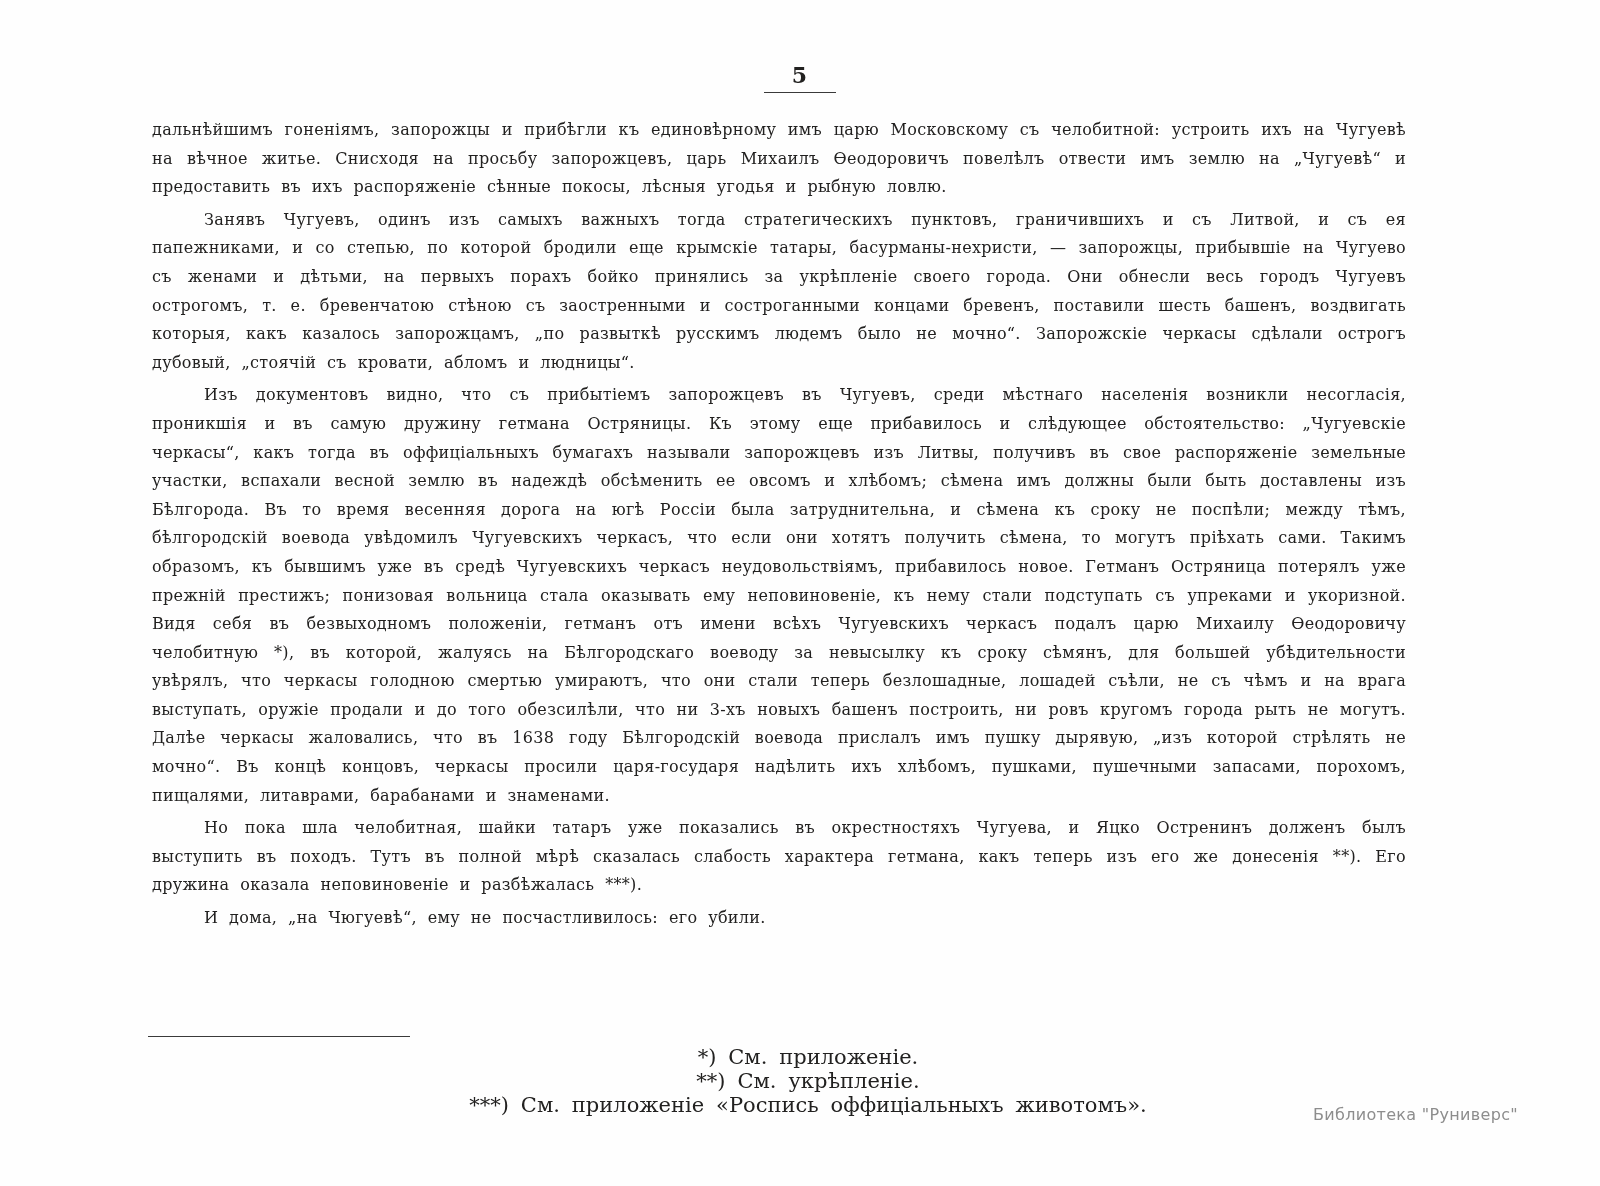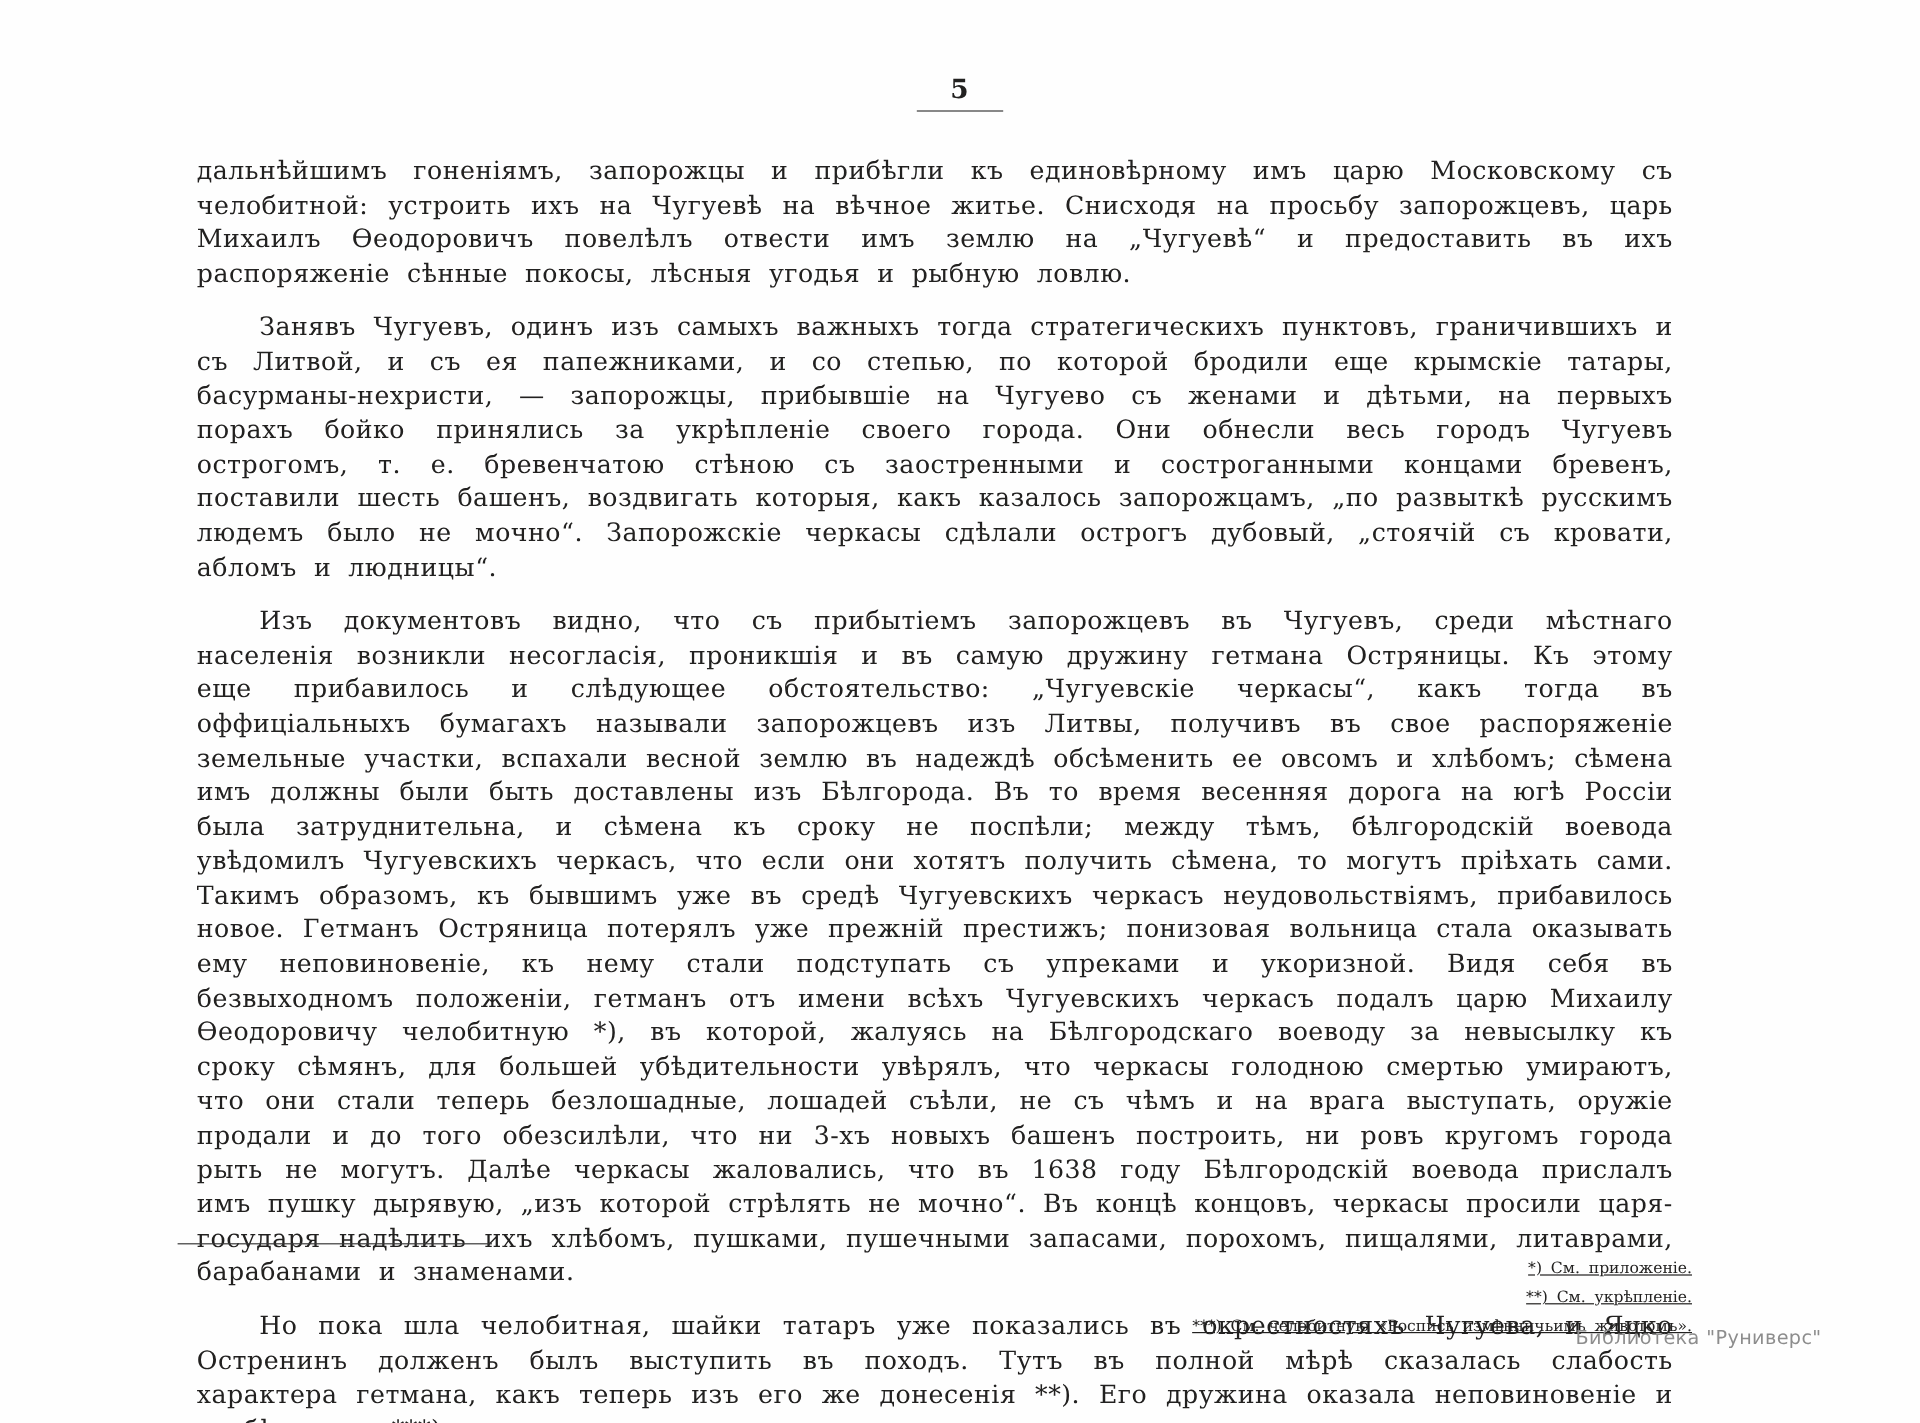--- a/index.html
+++ b/index.html
@@ -32,24 +32,24 @@
     padding: 0 28px 4px 28px;
     border-bottom: 1.5px solid #3a3a3a;
   }
   .text-block {
     position: absolute;
     top: 112px;
     left: 148px;
     width: 1262px;
   }
   .para {
-    margin: 16px;
+    margin: 4px;
     text-align: justify;
     text-justify: inter-word;
-    font-size: 21px;
+    font-size: 16px;
     line-height: 28.6px;
     word-spacing: 0.34em;
     letter-spacing: 0.02em;
     text-indent: 52px;
   }
   .para.no-indent {
     text-indent: 0;
   }
   .footnotes {
     position: absolute;
@@ -59,25 +59,24 @@
   }
   .footnote-rule {
     width: 262px;
     height: 0;
     border-top: 1.5px solid #3a3a3a;
     margin-bottom: 10px;
   }
   .footnote {
     margin: 0 0 3px 0;
     padding-left: 58px;
-    font-size: 13px;
+    font-size: 21px;
     line-height: 21px;
     word-spacing: 0.25em;
-    text-align: right;
-    text-decoration: underline;
+    text-align: center;
   }
   .watermark {
     position: absolute;
     right: 82px;
     bottom: 62px;
     font-family: "DejaVu Sans", "Liberation Sans", sans-serif;
     font-size: 16px;
     color: #8d8d8d;
     letter-spacing: 0.02em;
   }
@@ -96,18 +95,18 @@
     <p class="para">Занявъ Чугуевъ, одинъ изъ самыхъ важныхъ тогда стратегическихъ пунктовъ, граничившихъ и съ Литвой, и съ ея папежниками, и со степью, по которой бродили еще крымскіе татары, басурманы-нехристи, — запорожцы, прибывшіе на Чугуево съ женами и дѣтьми, на первыхъ порахъ бойко принялись за укрѣпленіе своего города. Они обнесли весь городъ Чугуевъ острогомъ, т. е. бревенчатою стѣною съ заостренными и состроганными концами бревенъ, поставили шесть башенъ, воздвигать которыя, какъ казалось запорожцамъ, „по развыткѣ русскимъ людемъ было не мочно“. Запорожскіе черкасы сдѣлали острогъ дубовый, „стоячій съ кровати, абломъ и людницы“.</p>
     <p class="para">Изъ документовъ видно, что съ прибытіемъ запорожцевъ въ Чугуевъ, среди мѣстнаго населенія возникли несогласія, проникшія и въ самую дружину гетмана Остряницы. Къ этому еще прибавилось и слѣдующее обстоятельство: „Чугуевскіе черкасы“, какъ тогда въ оффиціальныхъ бумагахъ называли запорожцевъ изъ Литвы, получивъ въ свое распоряженіе земельные участки, вспахали весной землю въ надеждѣ обсѣменить ее овсомъ и хлѣбомъ; сѣмена имъ должны были быть доставлены изъ Бѣлгорода. Въ то время весенняя дорога на югѣ Россіи была затруднительна, и сѣмена къ сроку не поспѣли; между тѣмъ, бѣлгородскій воевода увѣдомилъ Чугуевскихъ черкасъ, что если они хотятъ получить сѣмена, то могутъ пріѣхать сами. Такимъ образомъ, къ бывшимъ уже въ средѣ Чугуевскихъ черкасъ неудовольствіямъ, прибавилось новое. Гетманъ Остряница потерялъ уже прежній престижъ; понизовая вольница стала оказывать ему неповиновеніе, къ нему стали подступать съ упреками и укоризной. Видя себя въ безвыходномъ положеніи, гетманъ отъ имени всѣхъ Чугуевскихъ черкасъ подалъ царю Михаилу Ѳеодоровичу челобитную *), въ которой, жалуясь на Бѣлгородскаго воеводу за невысылку къ сроку сѣмянъ, для большей убѣдительности увѣрялъ, что черкасы голодною смертью умираютъ, что они стали теперь безлошадные, лошадей съѣли, не съ чѣмъ и на врага выступать, оружіе продали и до того обезсилѣли, что ни 3-хъ новыхъ башенъ построить, ни ровъ кругомъ города рыть не могутъ. Далѣе черкасы жаловались, что въ 1638 году Бѣлгородскій воевода прислалъ имъ пушку дырявую, „изъ которой стрѣлять не мочно“. Въ концѣ концовъ, черкасы просили царя-государя надѣлить ихъ хлѣбомъ, пушками, пушечными запасами, порохомъ, пищалями, литаврами, барабанами и знаменами.</p>
     <p class="para">Но пока шла челобитная, шайки татаръ уже показались въ окрестностяхъ Чугуева, и Яцко Остренинъ долженъ былъ выступить въ походъ. Тутъ въ полной мѣрѣ сказалась слабость характера гетмана, какъ теперь изъ его же донесенія **). Его дружина оказала неповиновеніе и разбѣжалась ***).</p>
     <p class="para">И дома, „на Чюгуевѣ“, ему не посчастливилось: его убили.</p>
   </div>
 
   <div class="footnotes">
     <div class="footnote-rule"></div>
     <p class="footnote">*) См. приложеніе.</p>
     <p class="footnote">**) См. укрѣпленіе.</p>
-    <p class="footnote">***) См. челобитную «Роспись измѣнничьимъ животомъ».</p>
+    <p class="footnote">***) См. приложеніе «Роспись оффиціальныхъ животомъ».</p>
   </div>
 
   <div class="watermark">Библиотека "Руниверс"</div>
 
 </div>
 
 </body></html>

